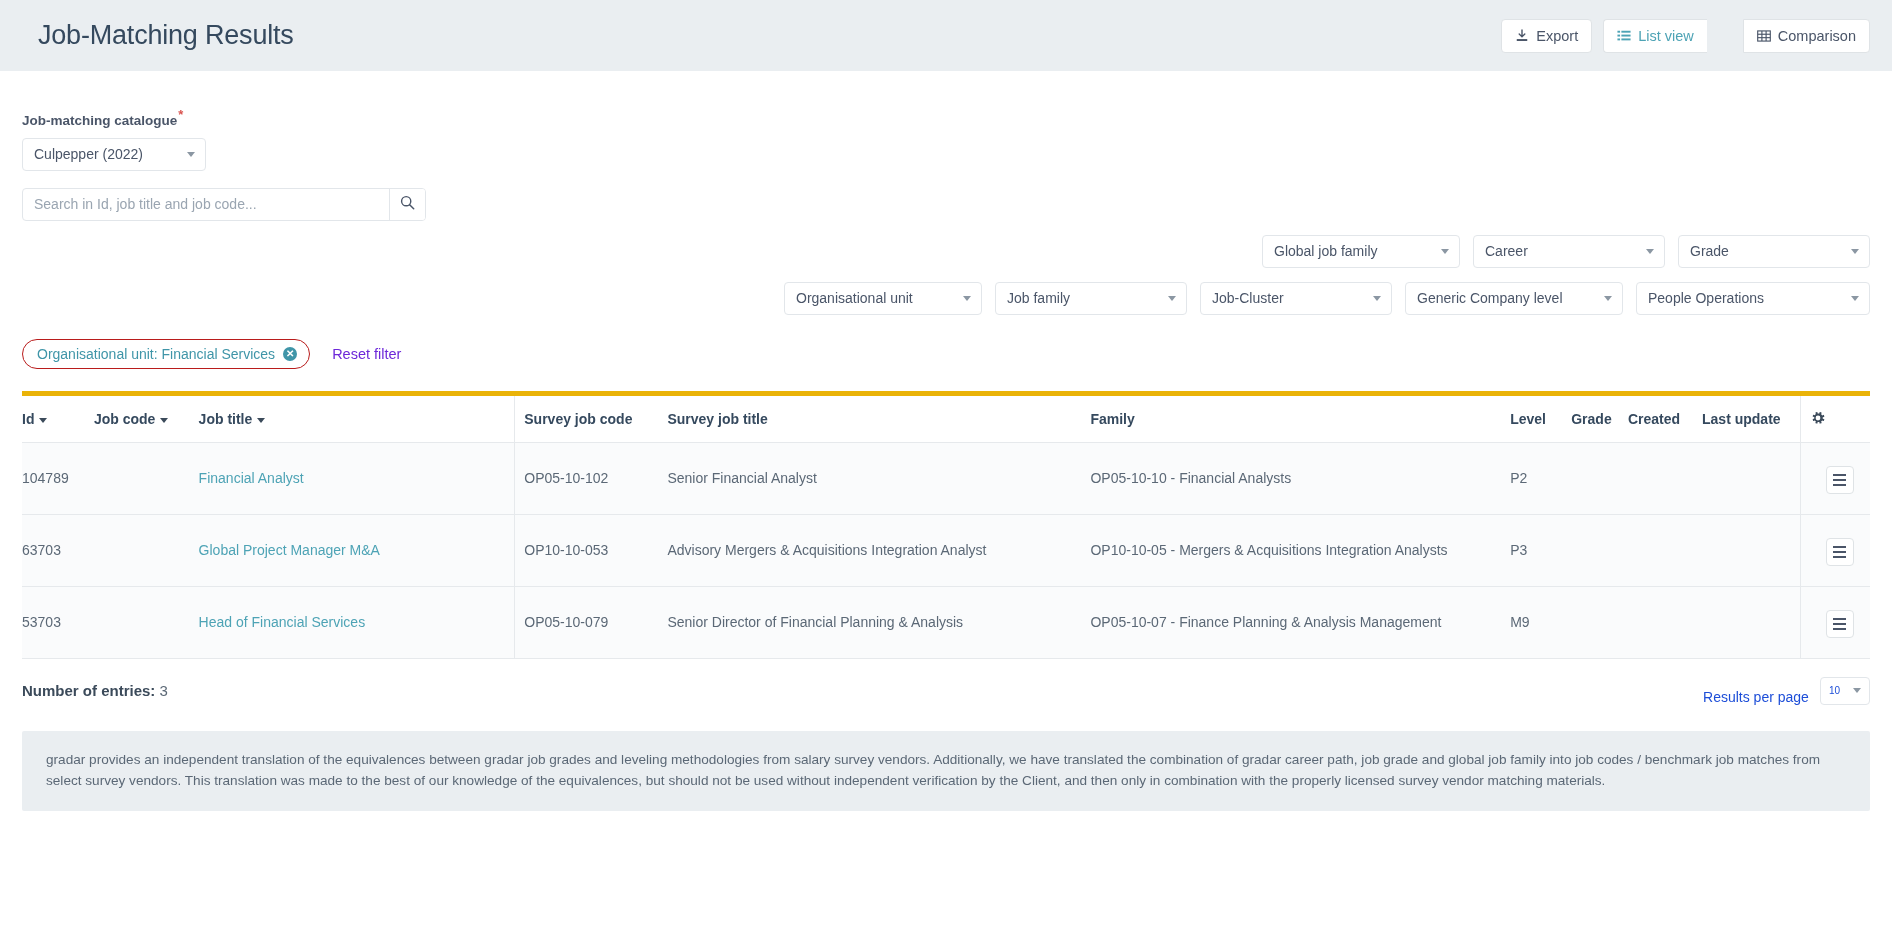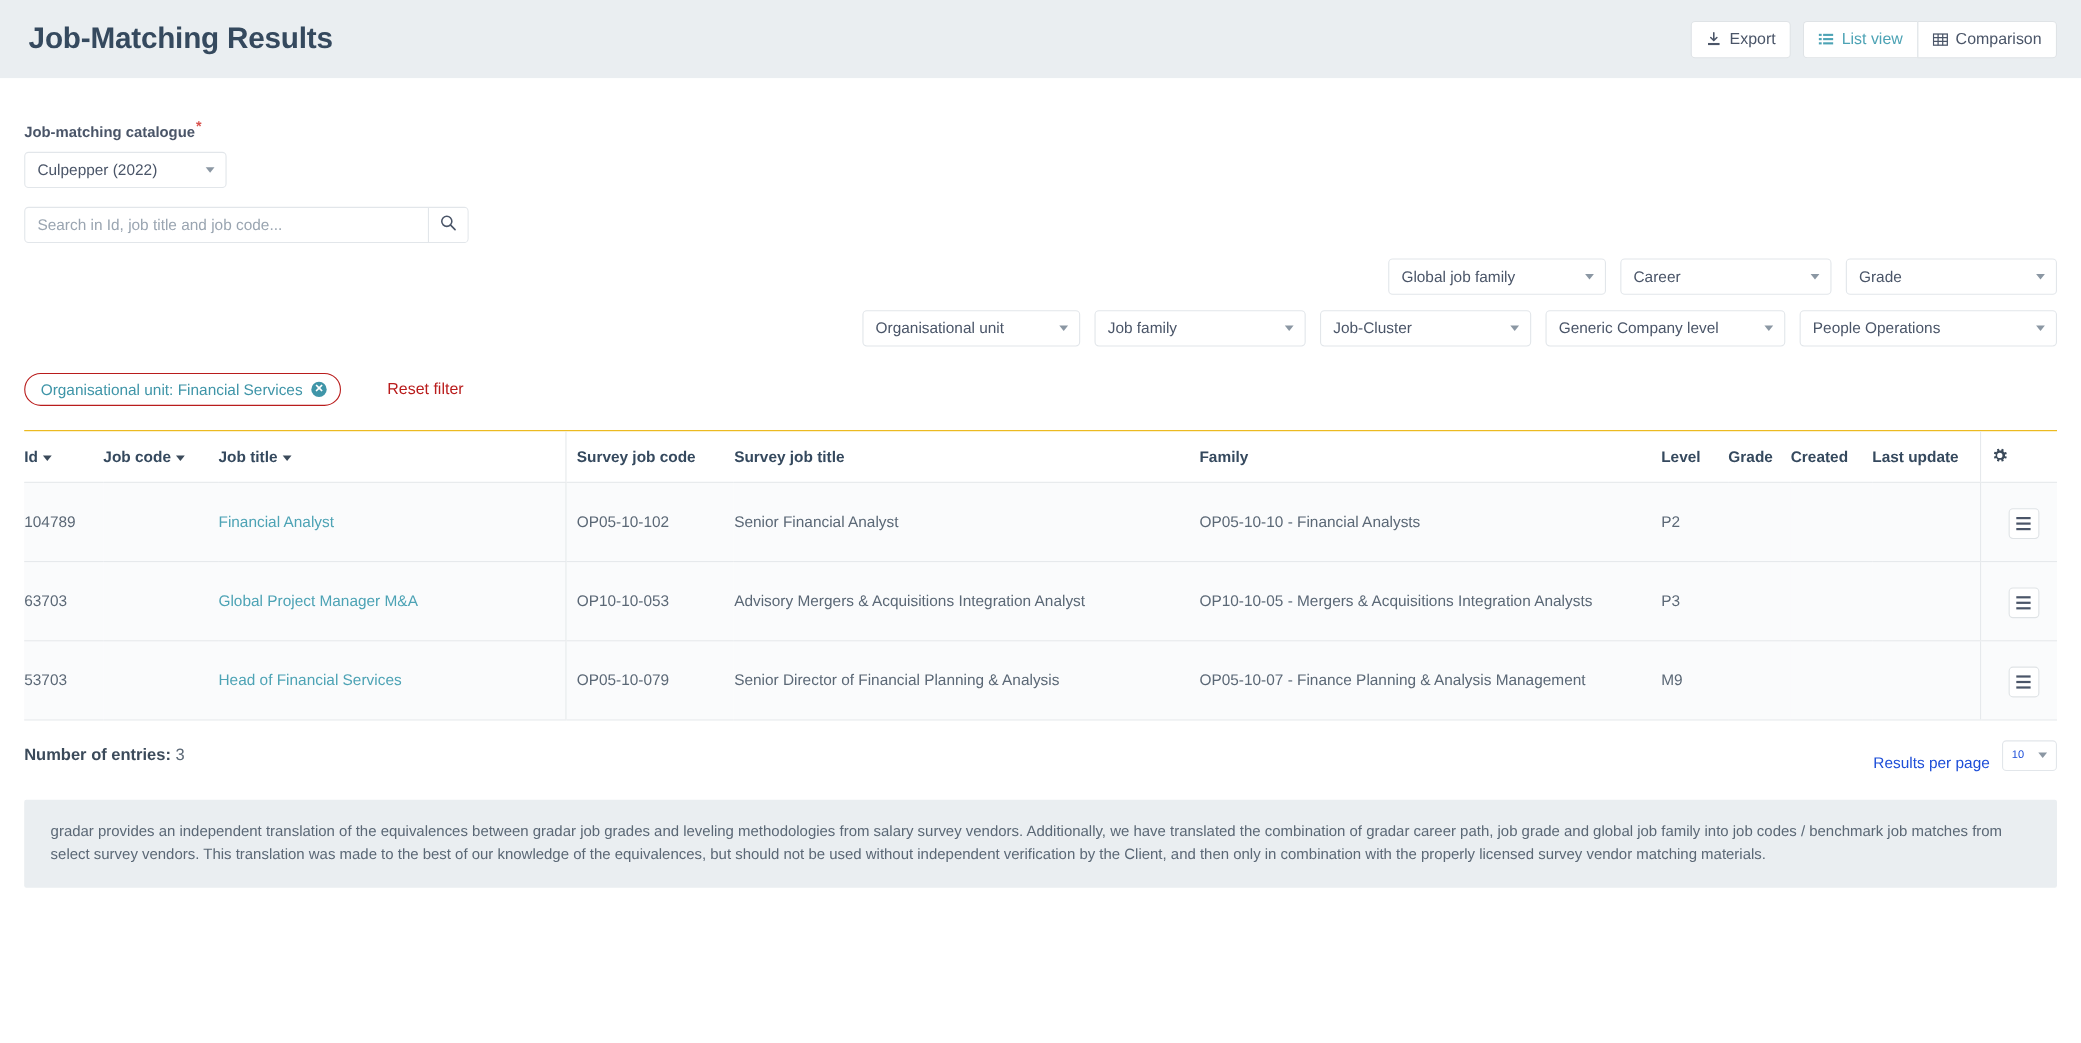--- a/index.html
+++ b/index.html
@@ -18,41 +18,41 @@
     height: 71px;
     background: #eaeef1;
     display: flex;
     align-items: center;
     justify-content: space-between;
     padding: 0 22px 0 22px;
     position: relative;
   }
   .page-title {
     font-size: 27px;
-    font-weight: bold;
+    font-weight: normal;
     color: #35495e;
     letter-spacing: -0.2px;
-    margin: 4px;
+    margin: 16px;
   }
   .topbar-actions { display: flex; align-items: flex-start; gap: 11px; }
   .btn {
     background: #ffffff;
     border: 1px solid #dfe3e6;
     border-radius: 4px;
     height: 34px;
     padding: 0 13px;
     display: inline-flex;
     align-items: center;
     gap: 7px;
     font-size: 14.5px;
     color: #4a5568;
     cursor: pointer;
     white-space: nowrap;
   }
-  .btn-group { display: flex; }
+  .btn-group { display: flex; gap: 36px; }
   .btn-group .btn { border-radius: 0; border-right-width: 0; }
   .btn-group .btn:first-child { border-top-left-radius: 4px; border-bottom-left-radius: 4px; }
   .btn-group .btn:last-child { border-top-right-radius: 4px; border-bottom-right-radius: 4px; border-right-width: 1px; }
   .btn.active { color: #4da3b5; background:#fff; }
   .btn .ico { display:inline-flex; align-items:center; }
 
   
   .content { padding: 0 22px; }
 
   .field-label {
@@ -141,27 +141,26 @@
     background: #3f95a8;
     color: #fff;
     font-size: 10px;
     line-height: 14px;
     text-align: center;
     font-weight: bold;
     display:inline-block;
   }
   .reset-link {
     font-size: 14.5px;
-    color: #b91c1c;
-    cursor: pointer;
-    margin-left: 20px;
+    color: #6d28d9;
+    cursor: pointer;
   }
 
   
-  .table-wrap { margin-top: 22px; border-top: 1px solid #eab308; }
+  .table-wrap { margin-top: 22px; border-top: 5px solid #eab308; }
   table.jt { width: 100%; border-collapse: collapse; table-layout: fixed; }
   table.jt th {
     font-size: 14px;
     font-weight: bold;
     color: #35495e;
     text-align: left;
     padding: 14px 0 13px 0;
     border-bottom: 1px solid #e6e9ec;
     white-space: nowrap;
   }

